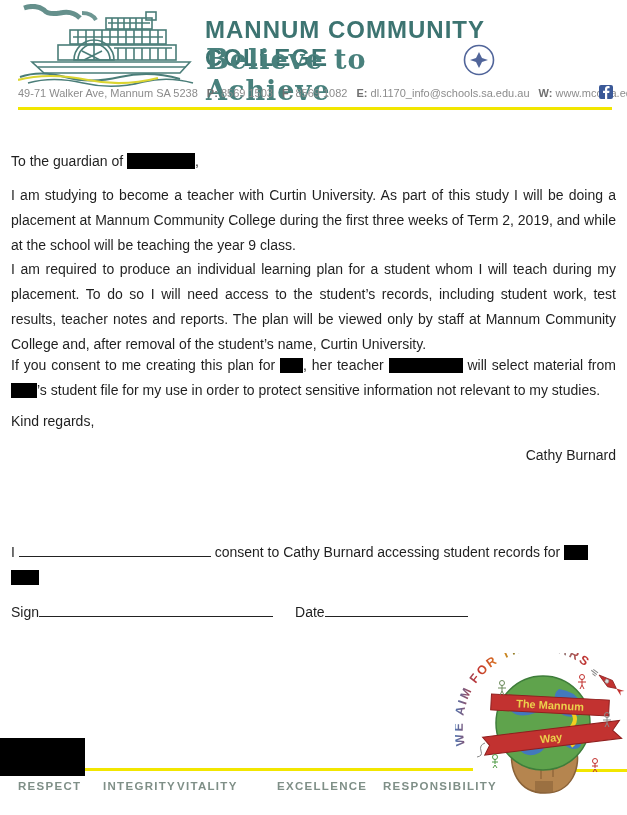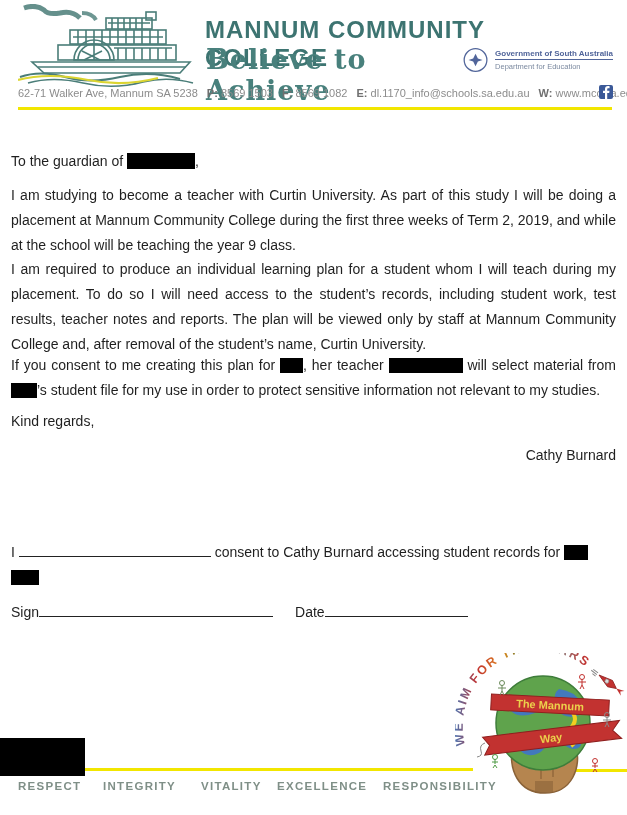--- a/index.html
+++ b/index.html
@@ -78,28 +78,24 @@
 </div>
 
 <div class="abs school-name">MANNUM COMMUNITY COLLEGE</div>
 <div class="abs motto">Believe to Achieve</div>
 
 <div class="abs govlogo">
   <svg width="32" height="32" viewBox="0 0 32 32">
     <circle cx="16" cy="16" r="14.5" fill="#fff" stroke="#51659a" stroke-width="1.6"></circle>
     <path d="M16,8 l3,6 6,2 -6,2 -3,6 -3,-6 -6,-2 6,-2 Z" fill="#51659a"></path>
   </svg>
-  <div>
-    <div class="txt1">Government of South Australia</div>
-    <div class="txt2">Department for Education</div>
-  </div>
 </div>
 
 <div class="abs contact">
-  <span>62-71 Walker Ave, Mannum SA 5238</span>
+  <span>49-71 Walker Ave, Mannum SA 5238</span>
   <b>P:</b>
   <span>8569 1503</span>
   <b>F:</b>
   <span>8569 1082</span>
   <b>E:</b>
   <span>dl.1170_info@schools.sa.edu.au</span>
   <b>W:</b>
   <span>www.mcc.sa.edu.au</span>
 </div>
 
@@ -136,21 +132,21 @@
 <div class="abs blk" style="top:600px;">
   <span>Sign</span><span class="uline" style="width:234px;"></span><span class="spacer"></span><span>Date</span><span class="uline" style="width:143px;"></span>
 </div>
 
 <div class="abs yellow-rule rule-foot-l"></div>
 <div class="abs yellow-rule rule-foot-r"></div>
 <div class="abs black-box-bottom"></div>
 
 <span class="abs value" style="left:18px;text-align:right;">RESPECT</span>
 <span class="abs value" style="left:103px;">INTEGRITY</span>
-<span class="abs value" style="left:201px;">VITALITY</span>
+<span class="abs value" style="left:177px;">VITALITY</span>
 <span class="abs value" style="left:277px;">EXCELLENCE</span>
 <span class="abs value" style="left:383px;text-align:right;">RESPONSIBILITY</span>
 
 <div class="abs" style="left:455px;top:653px;z-index:4;">
   <svg width="172" height="142" viewBox="0 0 172 142">
     <defs>
       <linearGradient id="arcGrad" x1="0" y1="0" x2="1" y2="0">
         <stop offset="0" stop-color="#3f7ec2"></stop>
         <stop offset="0.18" stop-color="#c23230"></stop>
         <stop offset="0.36" stop-color="#e08a1e"></stop>

